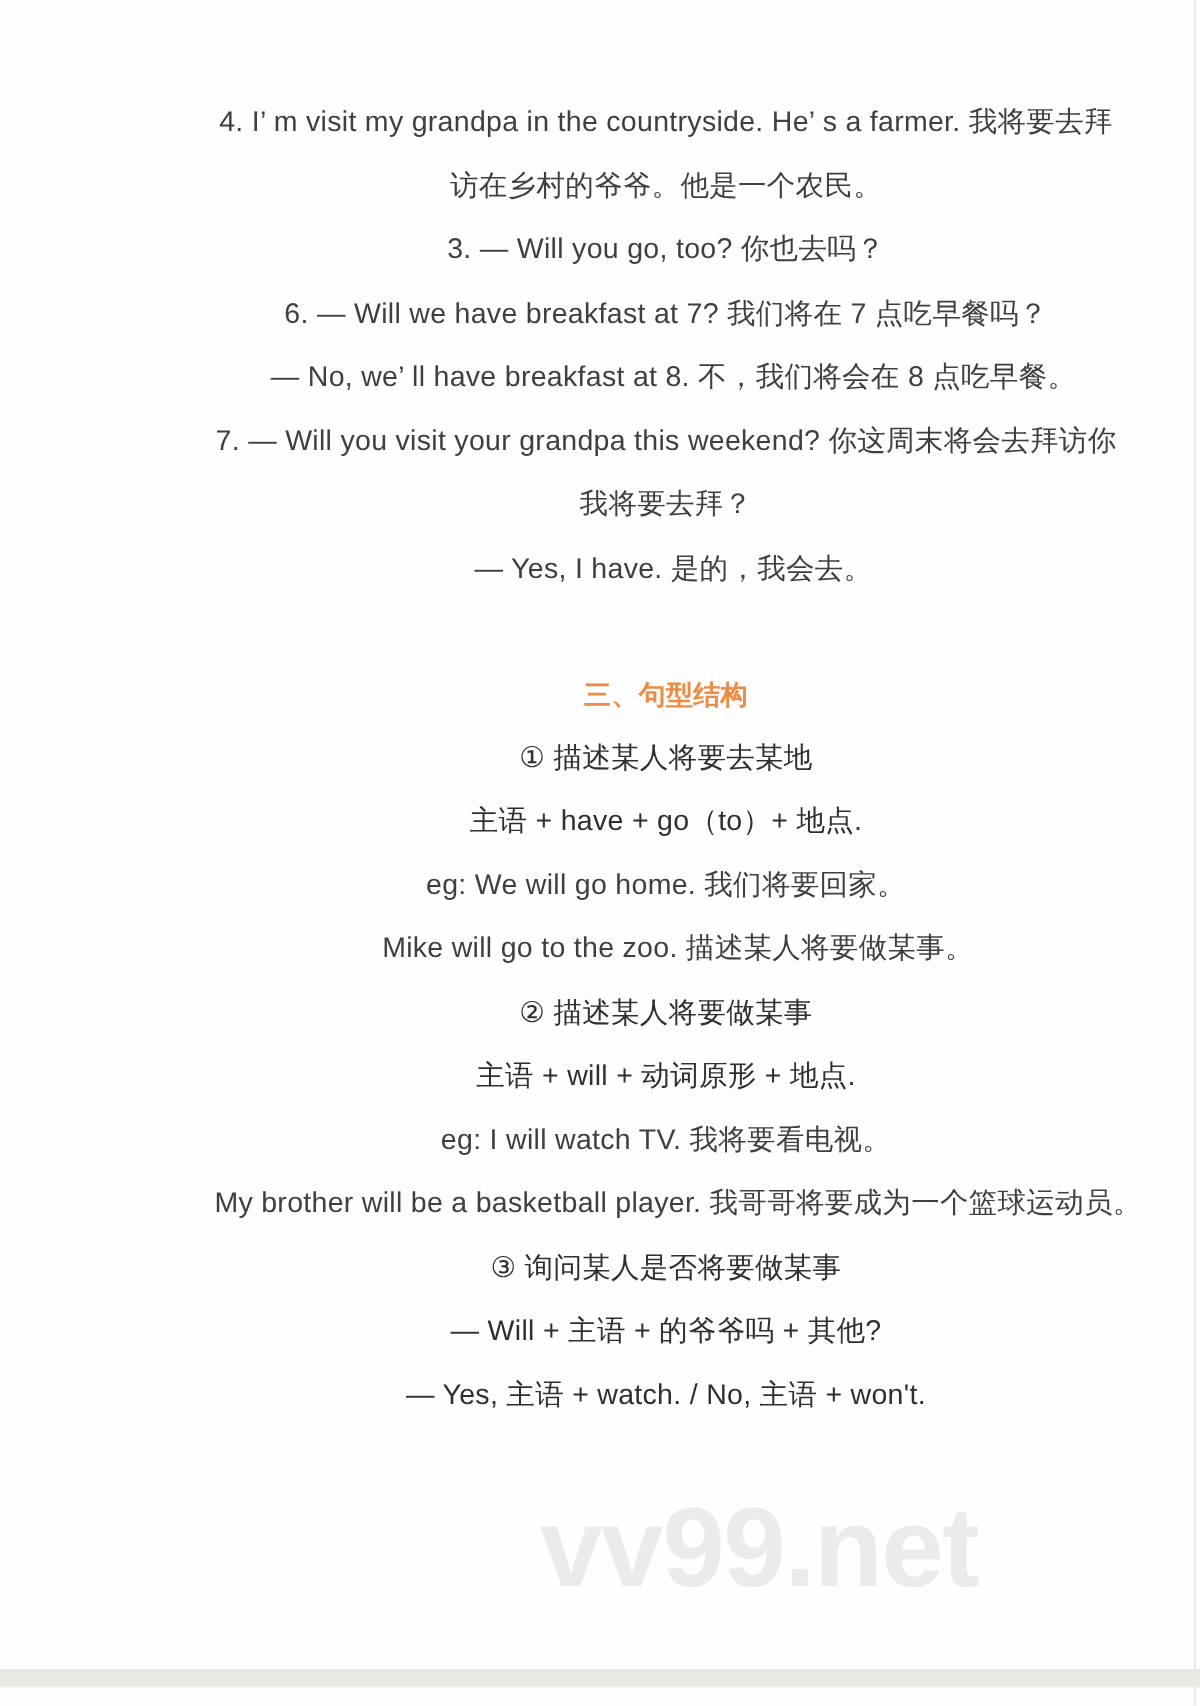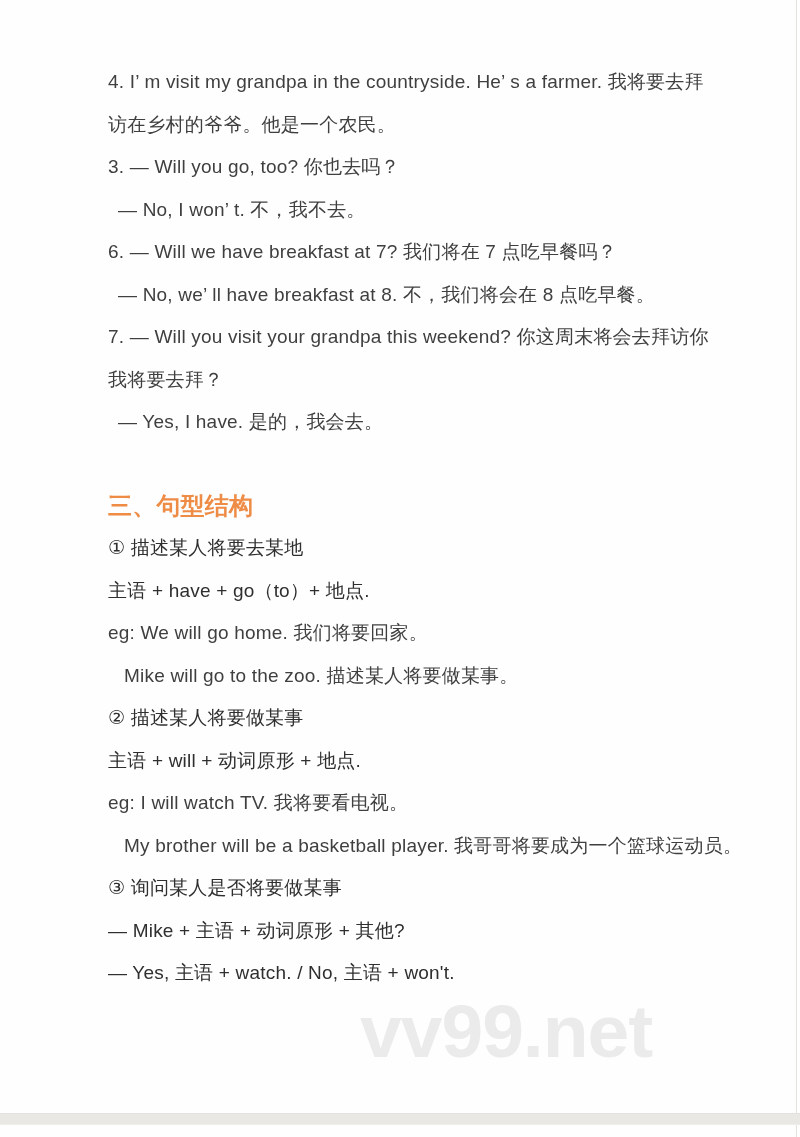--- a/index.html
+++ b/index.html
@@ -14,20 +14,21 @@
     background: #ffffff;
     font-family: "Liberation Sans", "DejaVu Sans", sans-serif;
   }
   .page {
     position: absolute;
     left: 0;
     top: 0;
     width: 796px;
     height: 1113px;
     background: #fefefe;
+    text-align: center;
   }
   .page-edge-line {
     position: absolute;
     left: 796px;
     top: 0;
     width: 1px;
     height: 1137px;
     background: #e2e2df;
   }
   .page-separator {
@@ -63,21 +64,21 @@
     color: #3f3f3f;
     white-space: nowrap;
     letter-spacing: 0.2px;
   }
   .line.bold {
     font-weight: normal;
     color: #2f2f2f;
   }
   .line.accent-heading {
     font-weight: bold;
-    font-size: 24px;
+    font-size: 18px;
   }
   .line.gap-before {
     margin-top: 41px;
   }
   .line.indent-1 {
     padding-left: 10px;
   }
   .line.indent-2 {
     padding-left: 16px;
   }
@@ -92,36 +93,35 @@
   }
 </style>
 </head>
 <body>
 
 <div class="page">
   <div class="content">
       <p class="line normal">4. I’ m visit my grandpa in the countryside. He’ s a farmer. 我将要去拜</p>
       <p class="line normal">访在乡村的爷爷。他是一个农民。</p>
       <p class="line normal">3. — Will you go, too? 你也去吗？</p>
-      <p class="line normal indent-1">— No, I won’ t. 不，我不去。</p>
       <p class="line normal">6. — Will we have breakfast at 7? 我们将在 7 点吃早餐吗？</p>
       <p class="line normal indent-1">— No, we’ ll have breakfast at 8. 不，我们将会在 8 点吃早餐。</p>
       <p class="line normal">7. — Will you visit your grandpa this weekend? 你这周末将会去拜访你</p>
       <p class="line normal">我将要去拜？</p>
       <p class="line normal indent-1">— Yes, I have. 是的，我会去。</p>
       <p class="line accent-heading gap-before" style="color: rgb(238, 140, 70);">三、句型结构</p>
       <p class="line bold">① 描述某人将要去某地</p>
       <p class="line bold">主语 + have + go（to）+ 地点.</p>
       <p class="line normal">eg: We will go home. 我们将要回家。</p>
       <p class="line normal indent-2">Mike will go to the zoo. 描述某人将要做某事。</p>
       <p class="line bold">② 描述某人将要做某事</p>
       <p class="line bold">主语 + will + 动词原形 + 地点.</p>
       <p class="line normal">eg: I will watch TV. 我将要看电视。</p>
       <p class="line normal indent-2">My brother will be a basketball player. 我哥哥将要成为一个篮球运动员。</p>
       <p class="line bold">③ 询问某人是否将要做某事</p>
-      <p class="line bold">— Mike + 主语 + 动词原形 + 其他?</p>
+      <p class="line bold">— Will + 主语 + 的爷爷吗 + 其他?</p>
       <p class="line bold">— Yes, 主语 + watch. / No, 主语 + won't.</p>
     </div>
   <div class="watermark" style="color: rgb(235, 235, 235);">vv99.net</div>
 </div>
 <div class="page-edge-line"></div>
 <div class="page-separator"></div>
 <div class="next-page"></div>
 
 </body></html>

